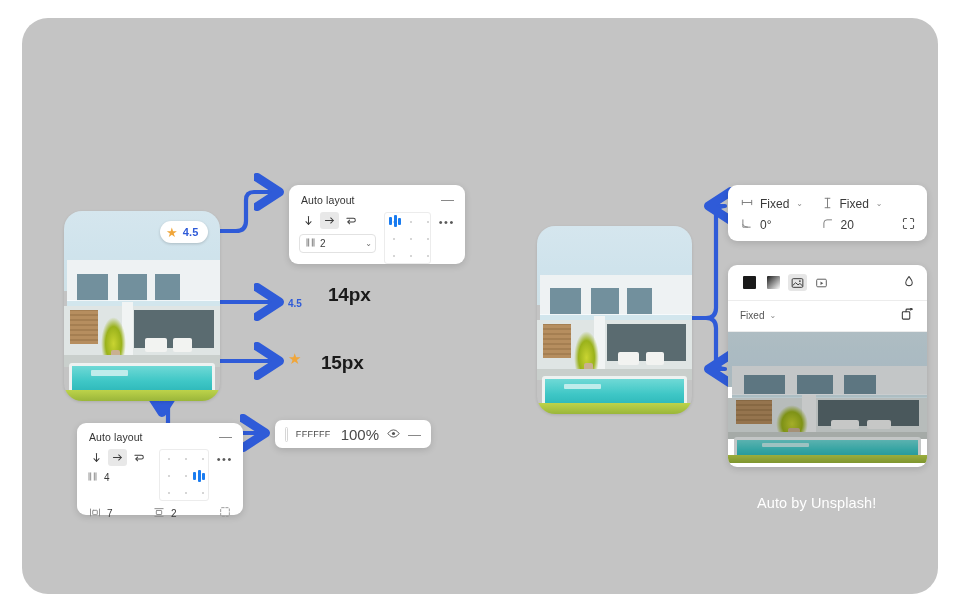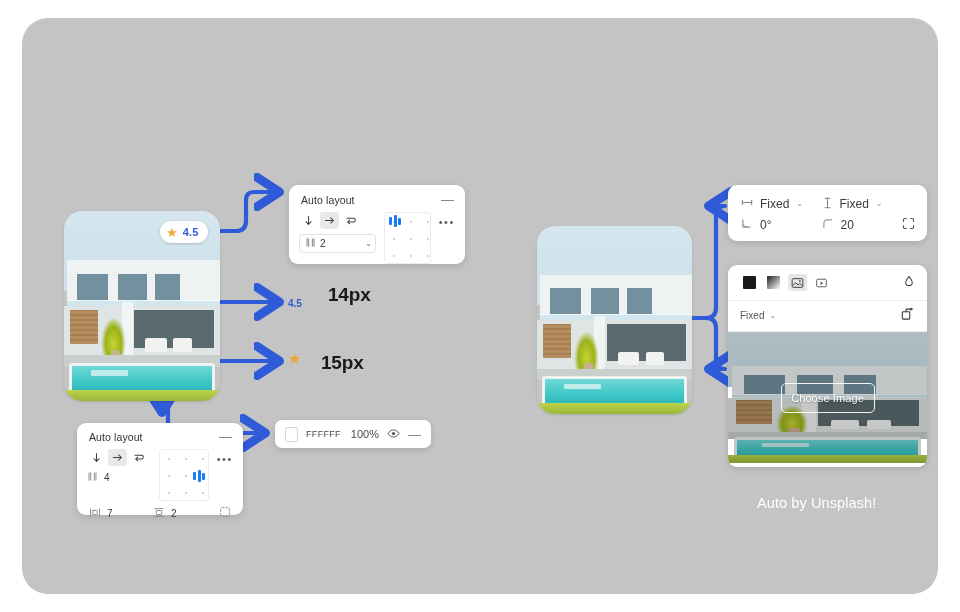--- a/index.html
+++ b/index.html
@@ -222,21 +222,21 @@
   .field-inline { display: flex; align-items: center; gap: 6px; width: 64px; }
   .field-inline .val { font-size: 10px; color: #3a3a3a; }
 
   
   #panel-color { left: 275px; top: 420px; width: 156px; height: 28px; border-radius: 7px; }
   .color-row { display: flex; align-items: center; height: 100%; padding: 0 10px; gap: 8px; }
   .swatch {
     width: 13px; height: 13px; border: 1px solid #d6d6d6; border-radius: 2px; background: #fff;
   }
   .hexval { font-size: 9px; color: #4a4a4a; letter-spacing: .3px; }
-  .opval  { font-size: 11px; color: #4a4a4a; margin-left: 2px; }
+  .opval  { font-size: 15px; color: #4a4a4a; margin-left: 2px; }
   .eye { margin-left: auto; color: #555; font-size: 10px; }
 
   
   #panel-size { left: 728px; top: 185px; width: 199px; height: 56px; }
   .size-grid {
     display: grid;
     grid-template-columns: 1fr 1fr auto;
     row-gap: 2px;
     padding: 9px 12px 0 13px;
     align-items: center;
@@ -675,21 +675,20 @@
         <div class="ph-plant"></div>
         <div class="ph-pot"></div>
         <div class="ph-sofa" style="left:52%;width:14%"></div>
         <div class="ph-sofa" style="left:70%;width:12%"></div>
         <div class="ph-deck"></div>
         <div class="ph-pool">
             <div class="ph-pool-step"></div>
           </div>
         <div class="ph-grass"></div>
       </div>
-      <div class="choose-btn">Choose Image</div>
     </div>
   </div>
 
   <span class="anno-mark-num">4.5</span>
   <span class="anno" id="anno-14">14px</span>
 
   <span class="anno-mark-star">★</span>
   <span class="anno" id="anno-15">15px</span>
 
   <div class="credit">Auto by Unsplash!</div>

